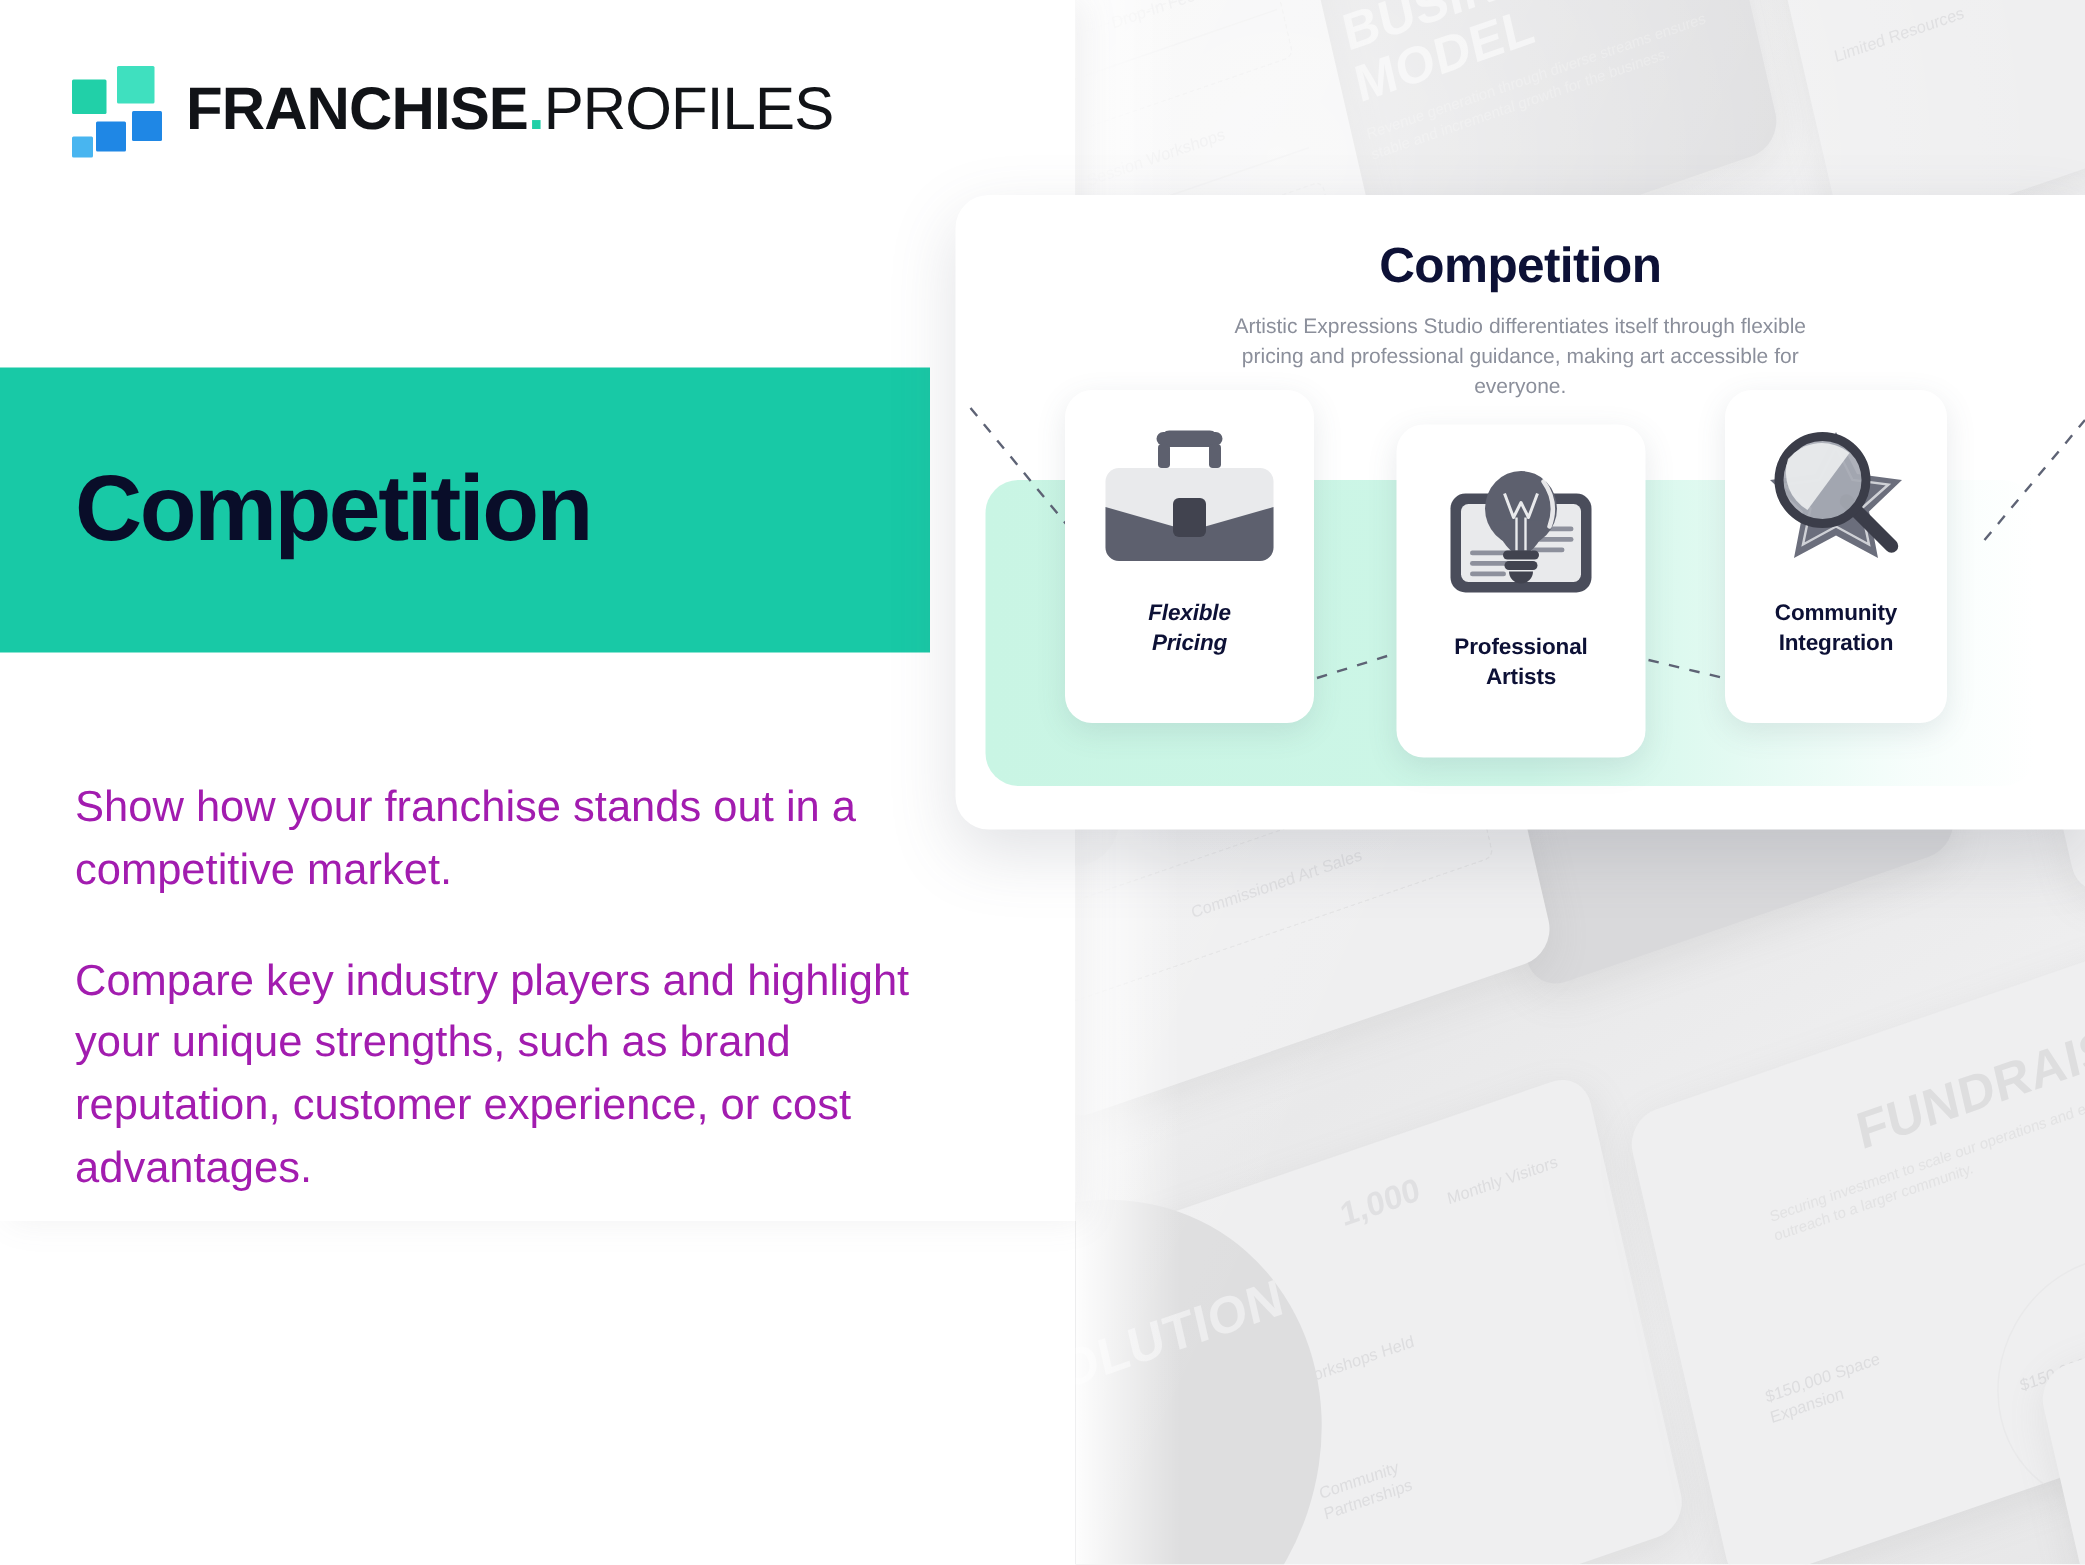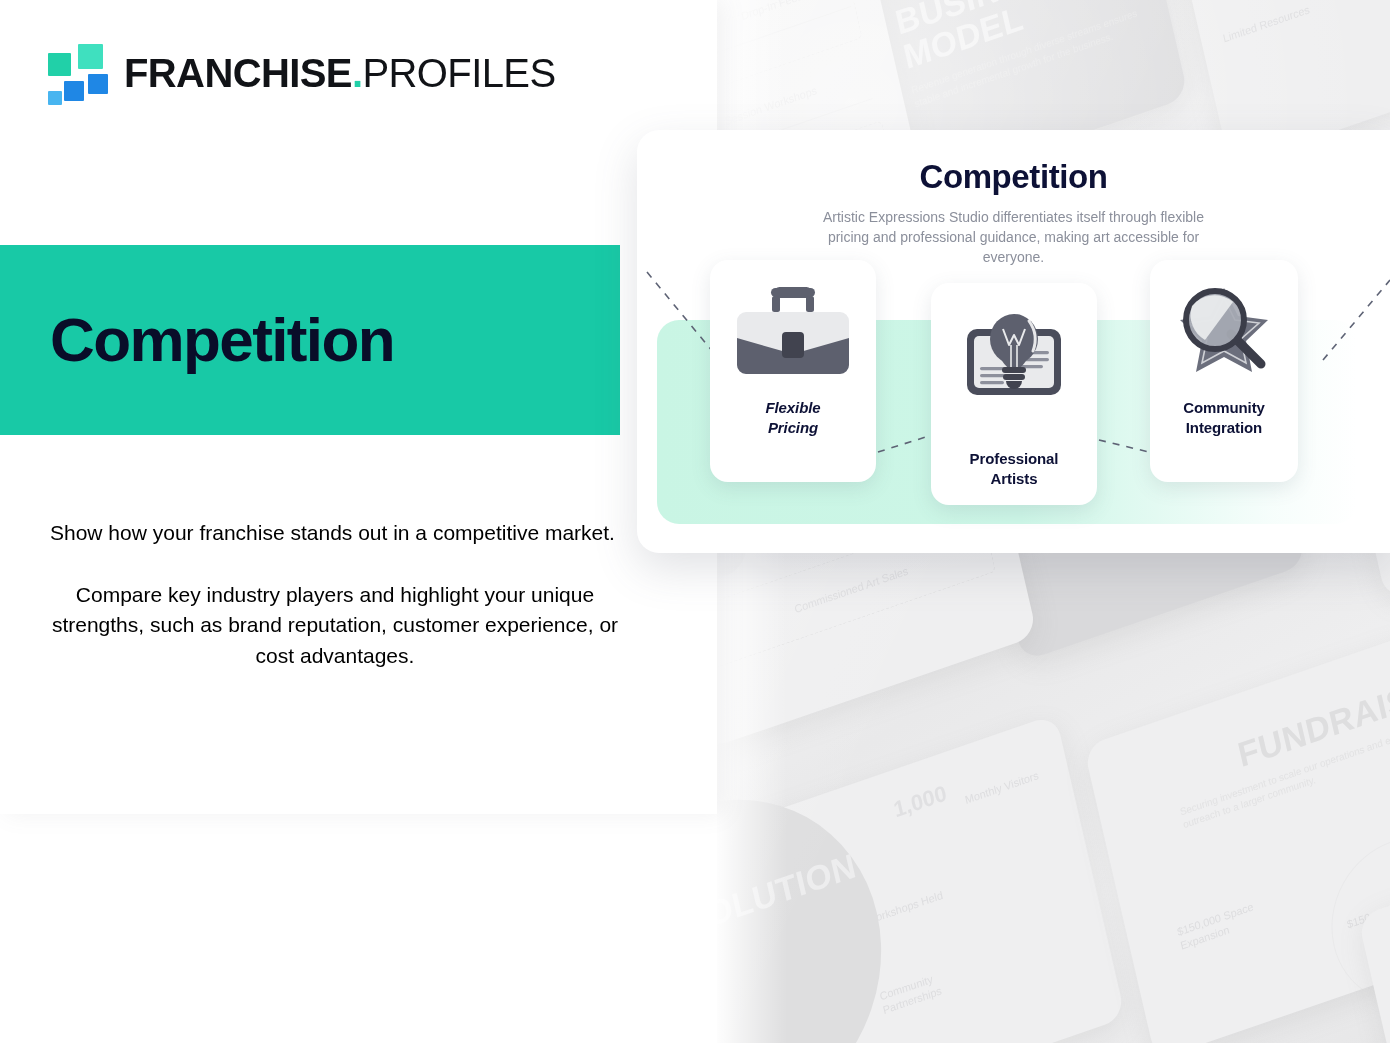--- a/index.html
+++ b/index.html
@@ -93,23 +93,23 @@
   #title-banner h1 {
     margin-left:50px;
     font-size: 62px; font-weight: 700; letter-spacing:-1.6px;
     color:#090d29;
     line-height:1;
   }
 
   
   #body-copy { position:absolute; left:50px; top:518px; width:570px; }
   #body-copy p {
-    font-size: 21px; line-height: 1.44; color:#000000; font-weight:400;
-  }
-  #body-copy p + p { margin-top: 32px; text-align: center; }
+    font-size: 29px; line-height: 1.44; color:#a21caf; font-weight:400;
+  }
+  #body-copy p + p { margin-top: 32px; }
 
   
   #preview-card {
     position:absolute;
     left:637px; top:130px; width:753px; height:423px;
     background:#ffffff;
     border-radius:22px 0 0 22px;
     box-shadow: 0 16px 44px rgba(90,95,110,0.18);
     z-index: 8;
     overflow:hidden;
@@ -140,21 +140,21 @@
     z-index:3;
   }
   .feature-card .ficon { margin-top: 22px; }
   .feature-card .flabel {
     margin-top: 10px;
     text-align:center;
     font-size:15px; font-weight:800; line-height:1.35; color:#0d1136;
     letter-spacing:-0.1px;
   }
   #fc-0 { left:73px;  top:130px; width:166px; height:222px; }
-  #fc-1 { left:294px; top:153px; width:166px; height:222px;gap:28px; }
+  #fc-1 { left:294px; top:153px; width:166px; height:222px; }
   #fc-2 { left:513px; top:130px; width:148px; height:222px; }
 
   .dashline { position:absolute; z-index:2; }
 </style>
 </head>
 <body>
 
 <div id="stage">
 
   <div id="bg-watermark">

